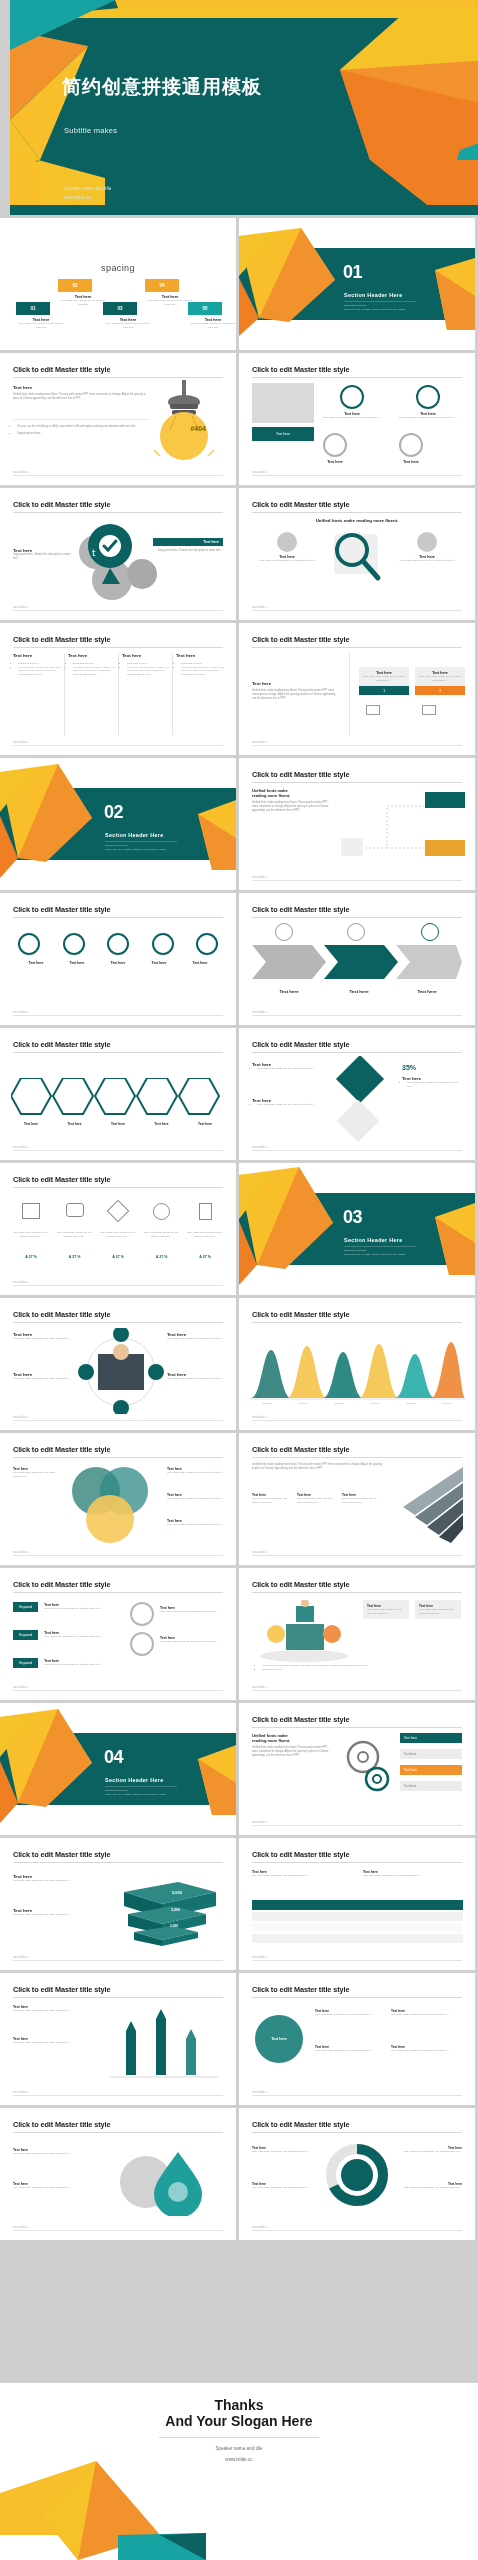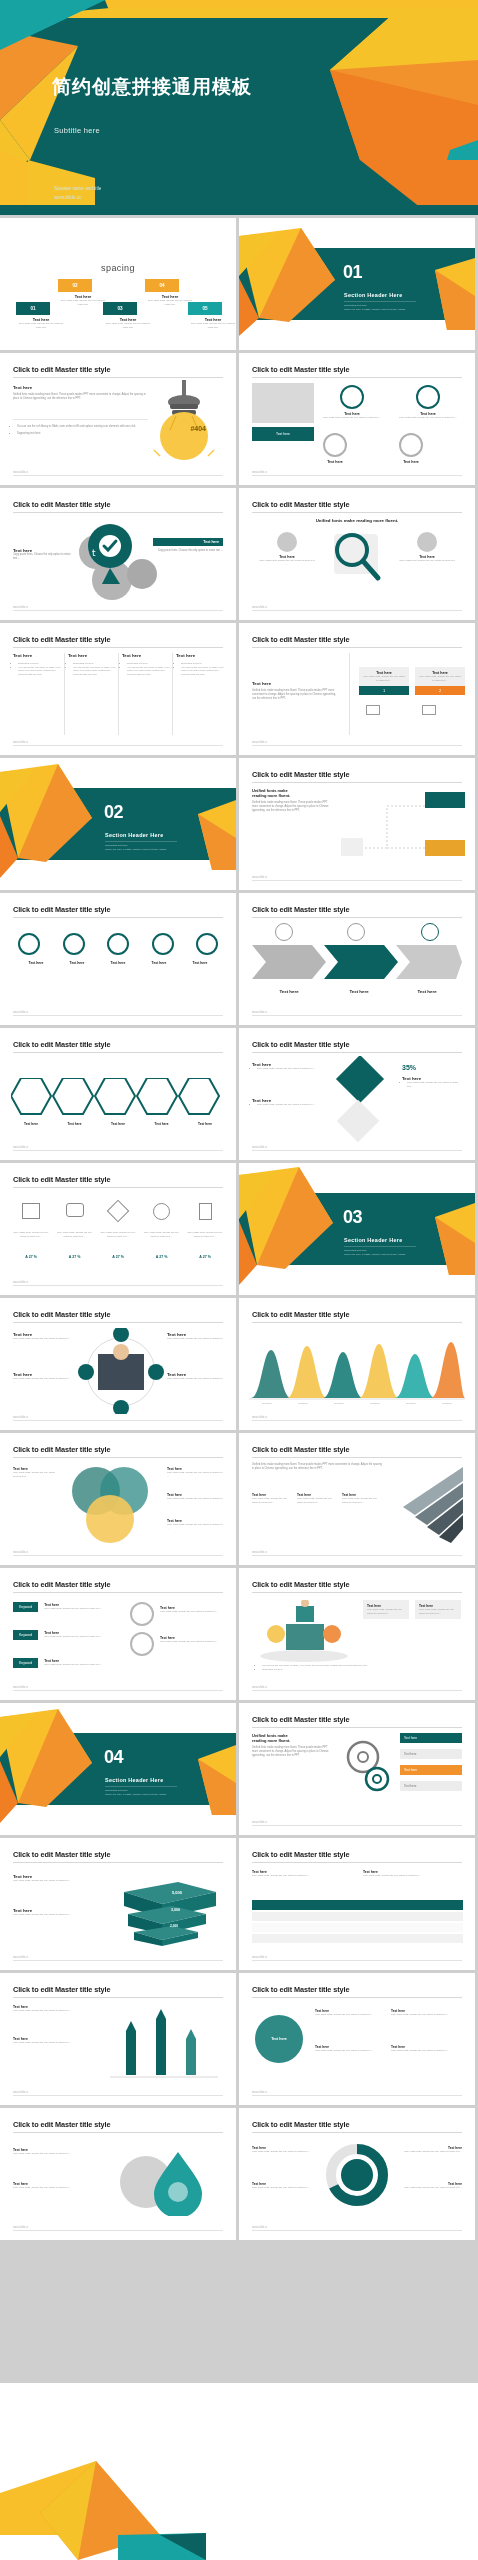--- a/index.html
+++ b/index.html
@@ -2,21 +2,21 @@
 <html><head>
 <meta charset="utf-8">
 <style>
   * { box-sizing: border-box; margin:0; padding:0; }
   html,body{ background:#ffffff; }
   body{
     width:478px; height:2560px; position:relative;
     font-family:"Liberation Sans", sans-serif;
     overflow:hidden;
   }
-  .page{ width:478px; height:2560px; position:relative; background:#cfcfcf; }
+  .page{ width:478px; height:2560px; position:relative; background:#cfcfcf;padding-left:10px; }
 
   
   .cover{ position:relative; width:478px; height:215px; overflow:hidden; background:#0a6160; }
   .cover-title{
     position:absolute; left:52px; top:74px; color:#ffffff;
     font-size:19px; font-weight:bold; letter-spacing:1px; z-index:9;
   }
   .cover-sub{
     position:absolute; left:54px; top:126px; color:#dfeeec;
     font-size:7.5px; z-index:9; letter-spacing:.3px;
@@ -91,21 +91,21 @@
       <polygon points="0,0 105,0 0,50" fill="#17a3a1"></polygon>
       <polygon points="400,8 478,8 478,120 330,70" fill="#f9bf2b"></polygon>
       <polygon points="400,8 330,70 478,120 478,8" fill="#f5c329"></polygon>
       <polygon points="330,70 478,60 478,160 360,160" fill="#f2922c"></polygon>
       <polygon points="330,70 360,160 478,160 478,105" fill="#ef7f22"></polygon>
       <polygon points="450,150 478,140 478,215 430,215" fill="#17a3a1"></polygon>
       <polygon points="360,160 478,160 478,215 430,215" fill="#ef7f22"></polygon>
       <polygon points="0,205 478,205 478,215 0,215" fill="#0a6160"></polygon>
     </svg>
     <div class="cover-title">简约创意拼接通用模板</div>
-    <div class="cover-sub">Subtitle here</div>
+    <div class="cover-sub">Subtitle makes</div>
     <div class="cover-speaker">
       <div>Speaker name  and title</div>
       <div>www.islide.cc</div>
     </div>
   </div>
 
   <div class="grid">
 
     <div class="slide">
       <div class="contents-title">spacing</div>
@@ -873,16 +873,25 @@
     <div class="thanks" style="height:177px;">
       <svg width="478" height="177" style="position:absolute;left:0;top:0;">
         <rect x="0" y="0" width="478" height="177" fill="#ffffff"></rect>
         <polygon points="96,78 160,152 0,152 0,110" fill="#f9bf2b"></polygon>
         <polygon points="96,78 160,152 78,177 40,130" fill="#f2922c"></polygon>
         <polygon points="96,78 78,177 40,130" fill="#f5c329"></polygon>
         <polygon points="160,152 206,177 118,177" fill="#ef7f22"></polygon>
         <polygon points="118,152 206,150 206,177 118,177" fill="#17a3a1"></polygon>
         <polygon points="160,152 206,150 206,177" fill="#0a6160"></polygon>
       </svg>
+      <div style="position:relative;z-index:5;">
+        <div class="thanks-t1">Thanks</div>
+        <div class="thanks-t2">And Your Slogan Here</div>
+        <div class="thanks-rule"></div>
+        <div class="thanks-sp">
+          <div>Speaker name  and title</div>
+          <div>www.islide.cc</div>
+        </div>
+      </div>
     </div>
   </div>
 
 </div>
 
 </body></html>

